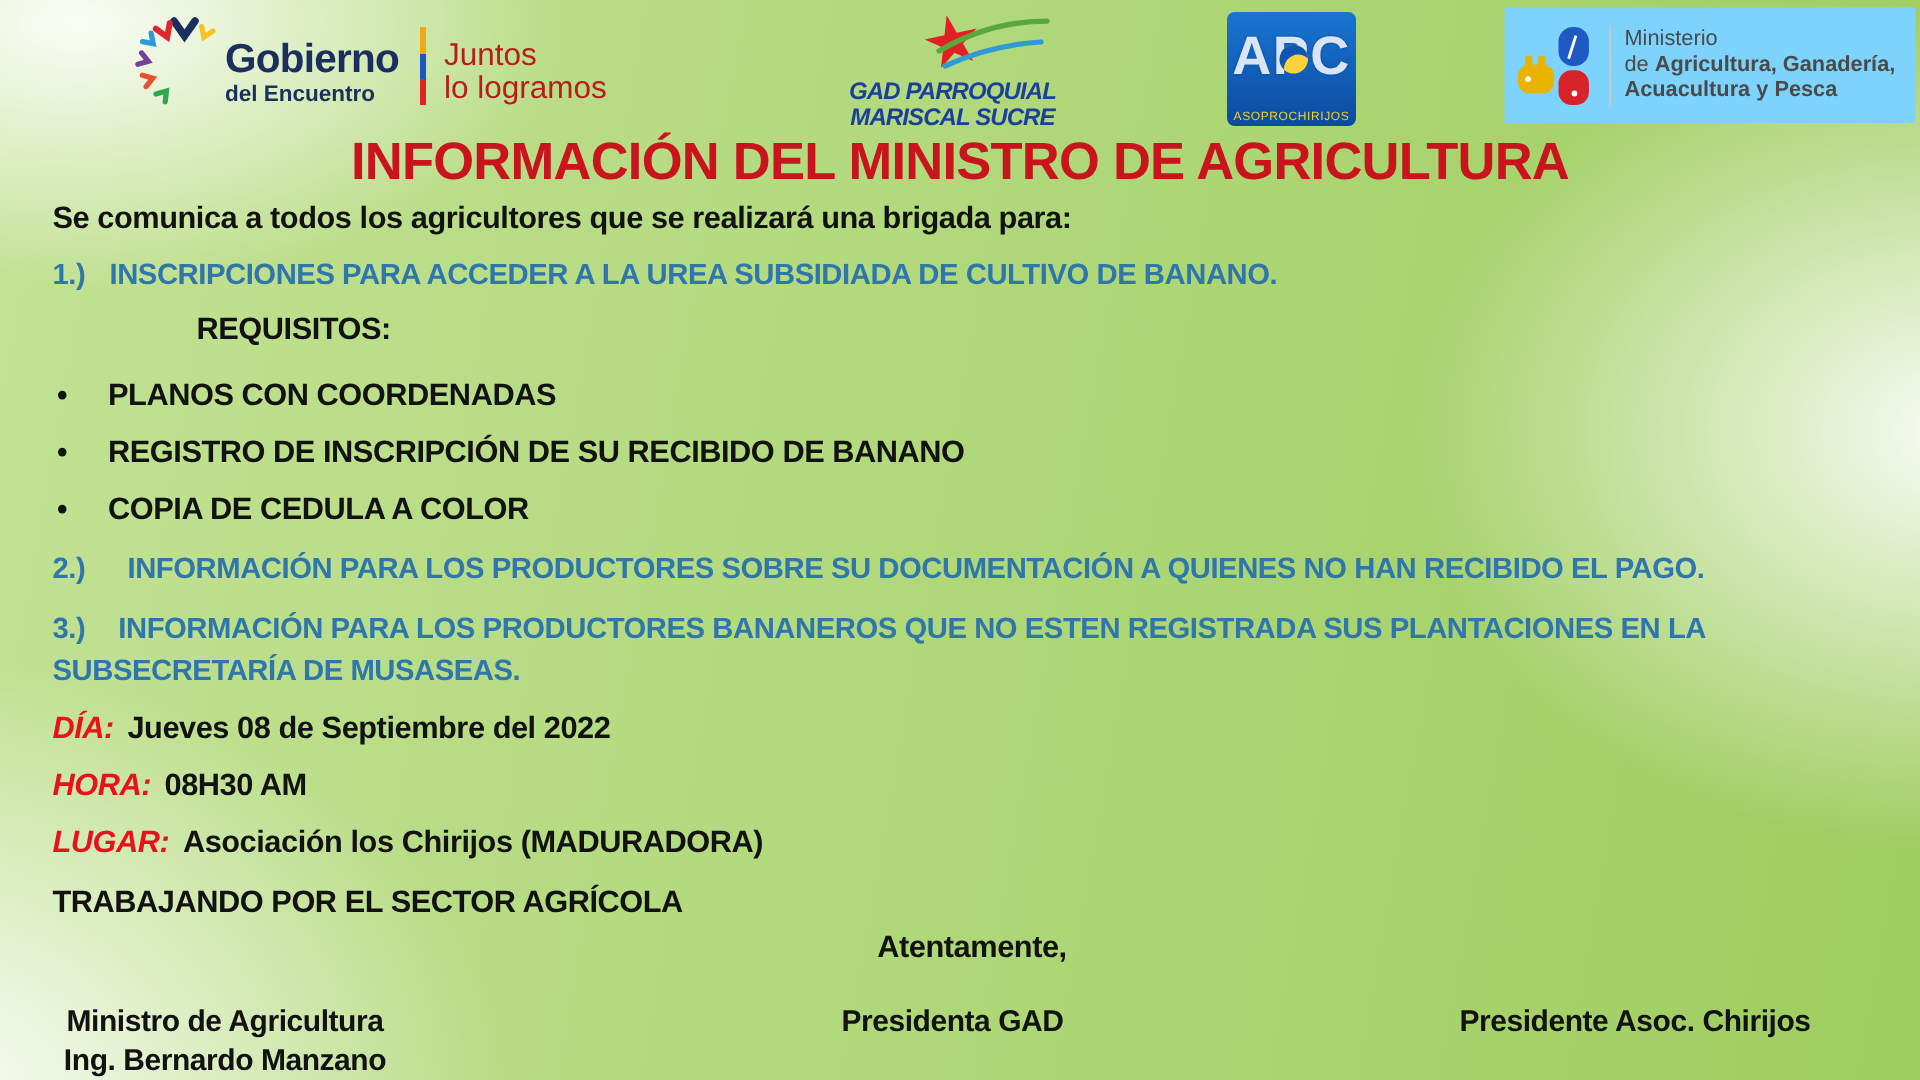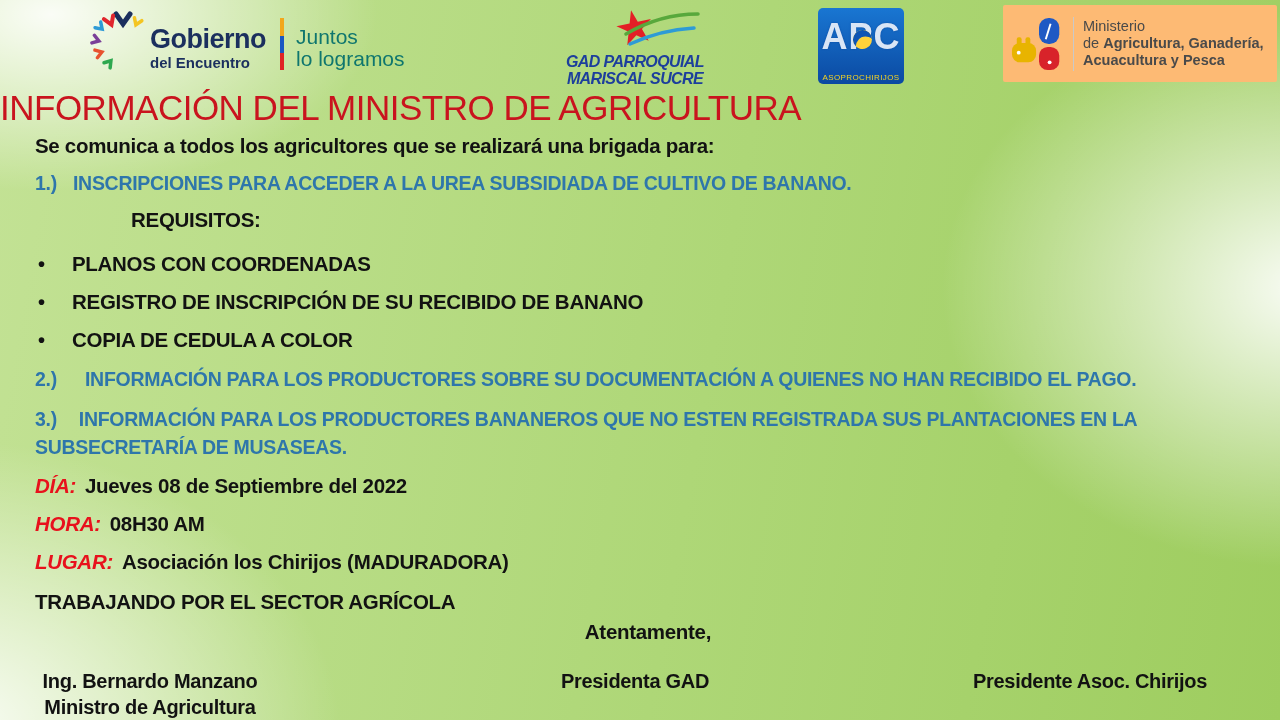--- a/index.html
+++ b/index.html
@@ -15,45 +15,45 @@
   }
   .abs { position:absolute; }
 
   
   .logo-gob { left:90px; top:10px; display:flex; align-items:flex-end; }
   .gob-text { margin-left:2px; color:#1b2f5e; line-height:1; }
   .gob-name { font-size:27px; font-weight:bold; letter-spacing:-0.5px; }
   .gob-sub  { font-size:15px; font-weight:bold; margin-top:2px; }
   .gob-divider { width:4px; height:52px; margin:0 12px 0 14px;
     background:linear-gradient(180deg,#f2a71b 0%,#f2a71b 34%,#1a57c2 34%,#1a57c2 67%,#e02424 67%,#e02424 100%); }
-  .gob-tagline { color:#0f766e; font-size:21px; line-height:1.05; font-weight:400; }
+  .gob-tagline { color:#b91c1c; font-size:21px; line-height:1.05; font-weight:400; }
 
   .logo-gad { left:550px; top:4px; width:170px; text-align:center; }
   .gad-star { font-size:46px; color:#e31f26; display:inline-block; transform:rotate(-12deg); line-height:1; }
   .gad-swoosh { position:absolute; left:72px; top:8px; }
   .gad-text { color:#1d3f9c; font-weight:bold; font-style:italic; font-size:16px; line-height:1.05; letter-spacing:-0.6px; margin-top:-2px; }
 
   .logo-apc { left:818px; top:8px; width:86px; height:76px; border-radius:5px;
     background:linear-gradient(180deg,#1976d2,#0b4aa2); text-align:center; overflow:hidden; }
   .apc-letters { font-size:36px; font-weight:bold; color:rgba(235,242,252,.92); letter-spacing:1px; line-height:58px;
     text-shadow:0 0 2px #0b4aa2; }
   .apc-banana { position:absolute; left:35px; top:22px; width:19px; height:19px; border-radius:50%;
     background:#ffd23a; box-shadow:inset 5px 5px 0 0 #0f55b4; transform:rotate(20deg); }
   .apc-caption { position:absolute; left:0; bottom:2px; width:100%; font-size:8px; font-weight:normal;
     color:#f5d222; letter-spacing:.4px; }
 
-  .logo-mag { left:1003px; top:5px; width:274px; height:77px; background:#fdba74; border-radius:2px;
+  .logo-mag { left:1003px; top:5px; width:274px; height:77px; background:#7dd3fc; border-radius:2px;
     display:flex; align-items:center; padding:6px 8px; }
   .mag-divider { width:1px; height:54px; background:#c9c9c9; margin:0 9px 0 6px; }
   .mag-text { color:#4a4a4a; font-size:14.5px; line-height:1.18; }
   .mag-b { font-weight:bold; }
 
   
-  .title { top:88px; left:0; width:100%; text-align:left; color:#c9141e;
-    font-size:35px; font-weight:400; letter-spacing:-0.5px; white-space:nowrap; }
+  .title { top:88px; left:0; width:100%; text-align:center; color:#c9141e;
+    font-size:35px; font-weight:700; letter-spacing:-0.5px; white-space:nowrap; }
 
   .black-line { color:#121212; font-weight:bold; font-size:20.5px; letter-spacing:-0.3px; white-space:nowrap; }
   .blue-line  { color:#2e76ab; font-weight:bold; font-size:19.5px; letter-spacing:-0.3px; white-space:nowrap; }
   .num1 { display:inline-block; width:38px; }
   .num  { display:inline-block; width:50px; }
   .wrapline { white-space:normal; width:1248px; line-height:1.45; }
   .wrapline .num { width:auto; margin-right:22px; }
 
   .bullet-row { left:38px; }
   .bullet-dot { display:inline-block; width:34px; color:#121212; font-size:20px; }
@@ -165,21 +165,21 @@
 </div>
 <div class="abs black-line" style="left:35px; top:550px;">
   <span class="detail-label">LUGAR:</span><span>Asociación los Chirijos (MADURADORA)</span>
 </div>
 
 <div class="abs black-line" style="left:35px; top:590px;">TRABAJANDO POR EL SECTOR AGRÍCOLA</div>
 
 <div class="abs black-line closing" style="top:620px;">Atentamente,</div>
 
 <div class="abs sig" style="left:0; top:668px; width:300px;">
+  <div>Ministro de Agricultura</div>
   <div>Ing. Bernardo Manzano</div>
-  <div>Ministro de Agricultura</div>
 </div>
 <div class="abs sig" style="left:450px; top:668px; width:370px;">
   <div>Presidenta GAD</div>
 </div>
 <div class="abs sig" style="left:920px; top:668px; width:340px;">
   <div>Presidente Asoc. Chirijos</div>
 </div>
 
 </body></html>

